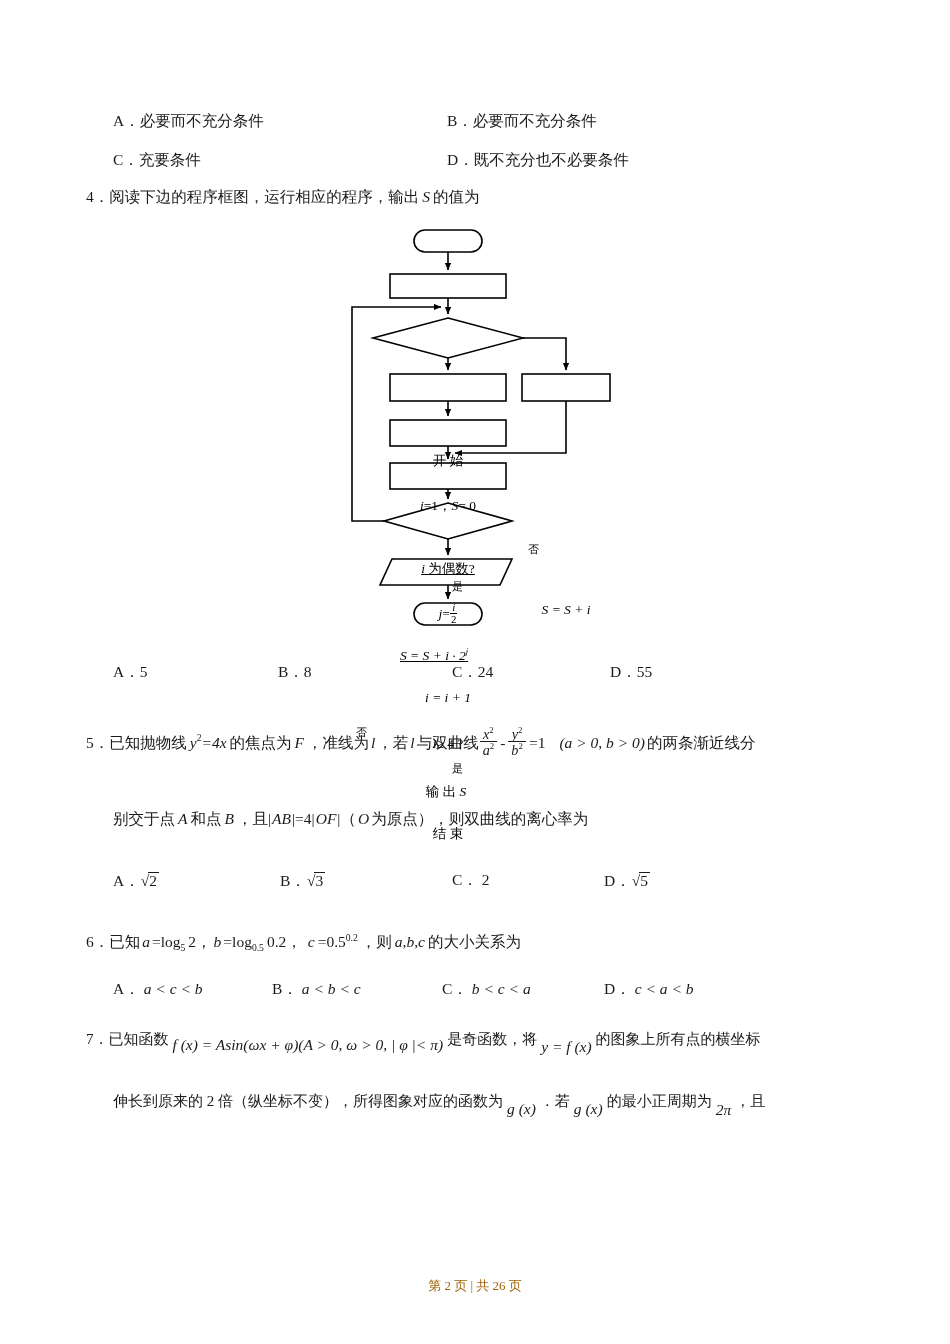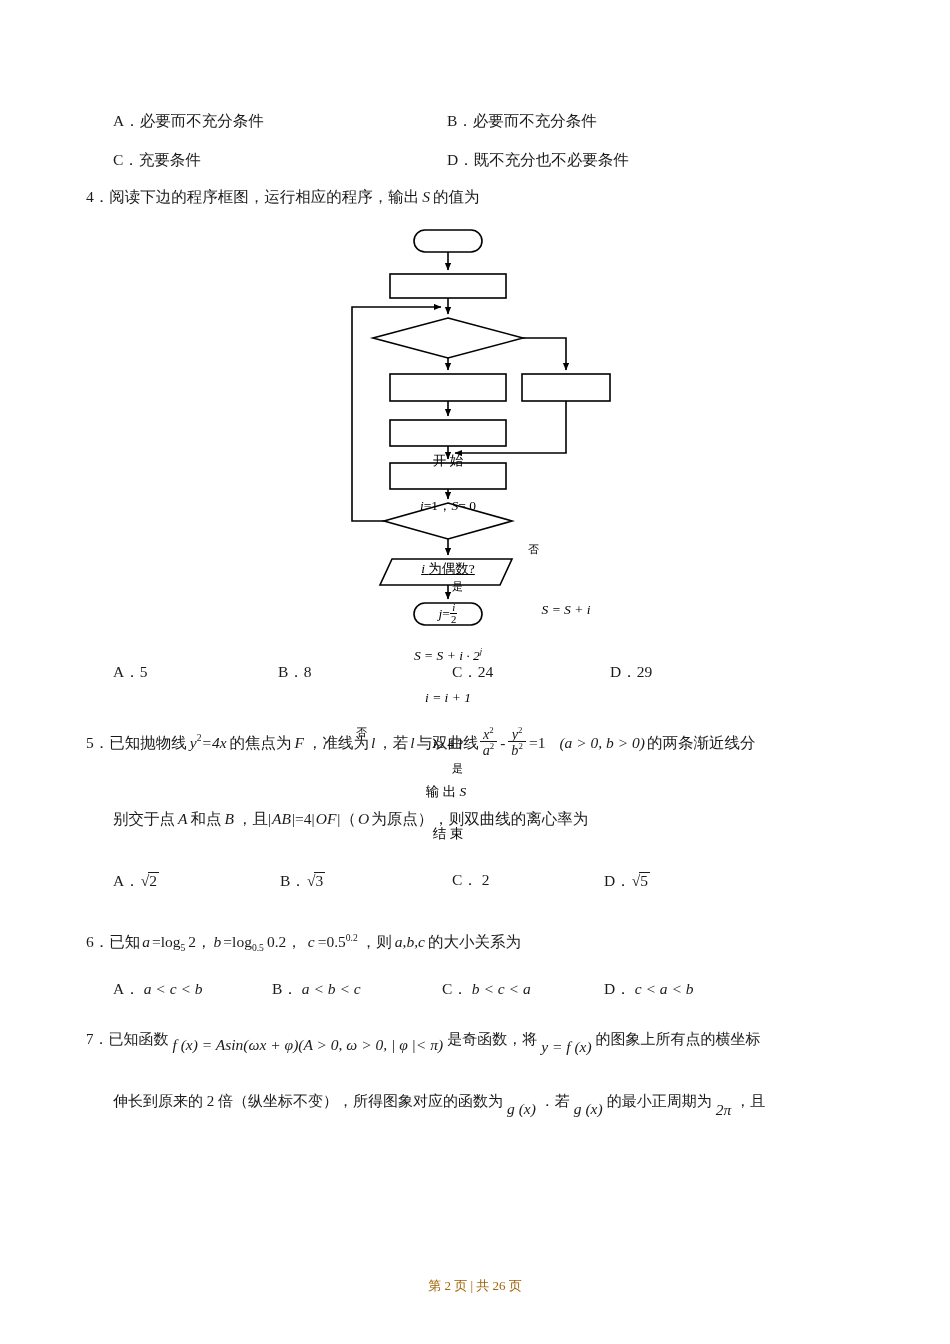--- a/index.html
+++ b/index.html
@@ -172,21 +172,21 @@
 
     <div class="fnode-label" style="left:50px; top:380px; width:116px;">
       <span class="mi">j</span><span>=</span><span class="sfrac">
         <span class="num mi">i</span>
         <span class="den">2</span>
       </span>
     </div>
 
     <div class="fnode-label mi" style="left:182px; top:381px; width:88px;">S = S + i</div>
 
-    <div class="fnode-label mi" style="left:50px; top:426px; width:116px;">
+    <div class="fnode-label mi" style="left:36px; top:426px; width:116px;text-decoration:underline;">
       <span>S = S + i · 2</span><sup class="e">j</sup>
     </div>
 
     <div class="fnode-label mi" style="left:50px; top:469px; width:116px;">i = i + 1</div>
 
     <div class="fnode-label" style="left:44px; top:515px; width:128px;">
       <span class="mi">i</span><span>≥</span>
       <span>4 ?</span>
     </div>
 
@@ -204,21 +204,21 @@
   <div class="ln" style="left:113px; top:664px;">
     <span>A．</span><span>5</span>
   </div>
   <div class="ln" style="left:278px; top:664px;">
     <span>B．</span><span>8</span>
   </div>
   <div class="ln" style="left:452px; top:664px;">
     <span>C．</span><span>24</span>
   </div>
   <div class="ln" style="left:610px; top:664px;">
-    <span>D．</span><span>29</span>
+    <span>D．</span><span>55</span>
   </div>
 
   <div class="ln cjk" style="left:86px; top:726px; font-size:15.5px;">
     <span>5．</span><span>已知抛物线</span><span class="mi" style="padding-left:3px;">y</span><sup class="e">2</sup><span class="mi">=4x</span><span style="padding-left:3px;">的焦点为</span><span class="mi" style="padding:0 3px;">F</span><span>，准线为</span><span class="mi" style="padding:0 2px;">l</span><span>，若</span><span class="mi" style="padding:0 2px;">l</span><span>与双曲线</span><span class="frac">
       <span class="num"><span class="mi">x</span><sup class="e">2</sup></span>
       <span class="den"><span class="mi">a</span><sup class="e">2</sup></span>
     </span><span style="padding:0 2px;">-</span><span class="frac">
       <span class="num"><span class="mi">y</span><sup class="e">2</sup></span>
       <span class="den"><span class="mi">b</span><sup class="e">2</sup></span>
     </span><span style="padding-left:2px;">=1</span><span class="mi" style="padding-left:14px;">(a &gt; 0, b &gt; 0)</span><span style="padding-left:2px;">的两条渐近线分</span>

